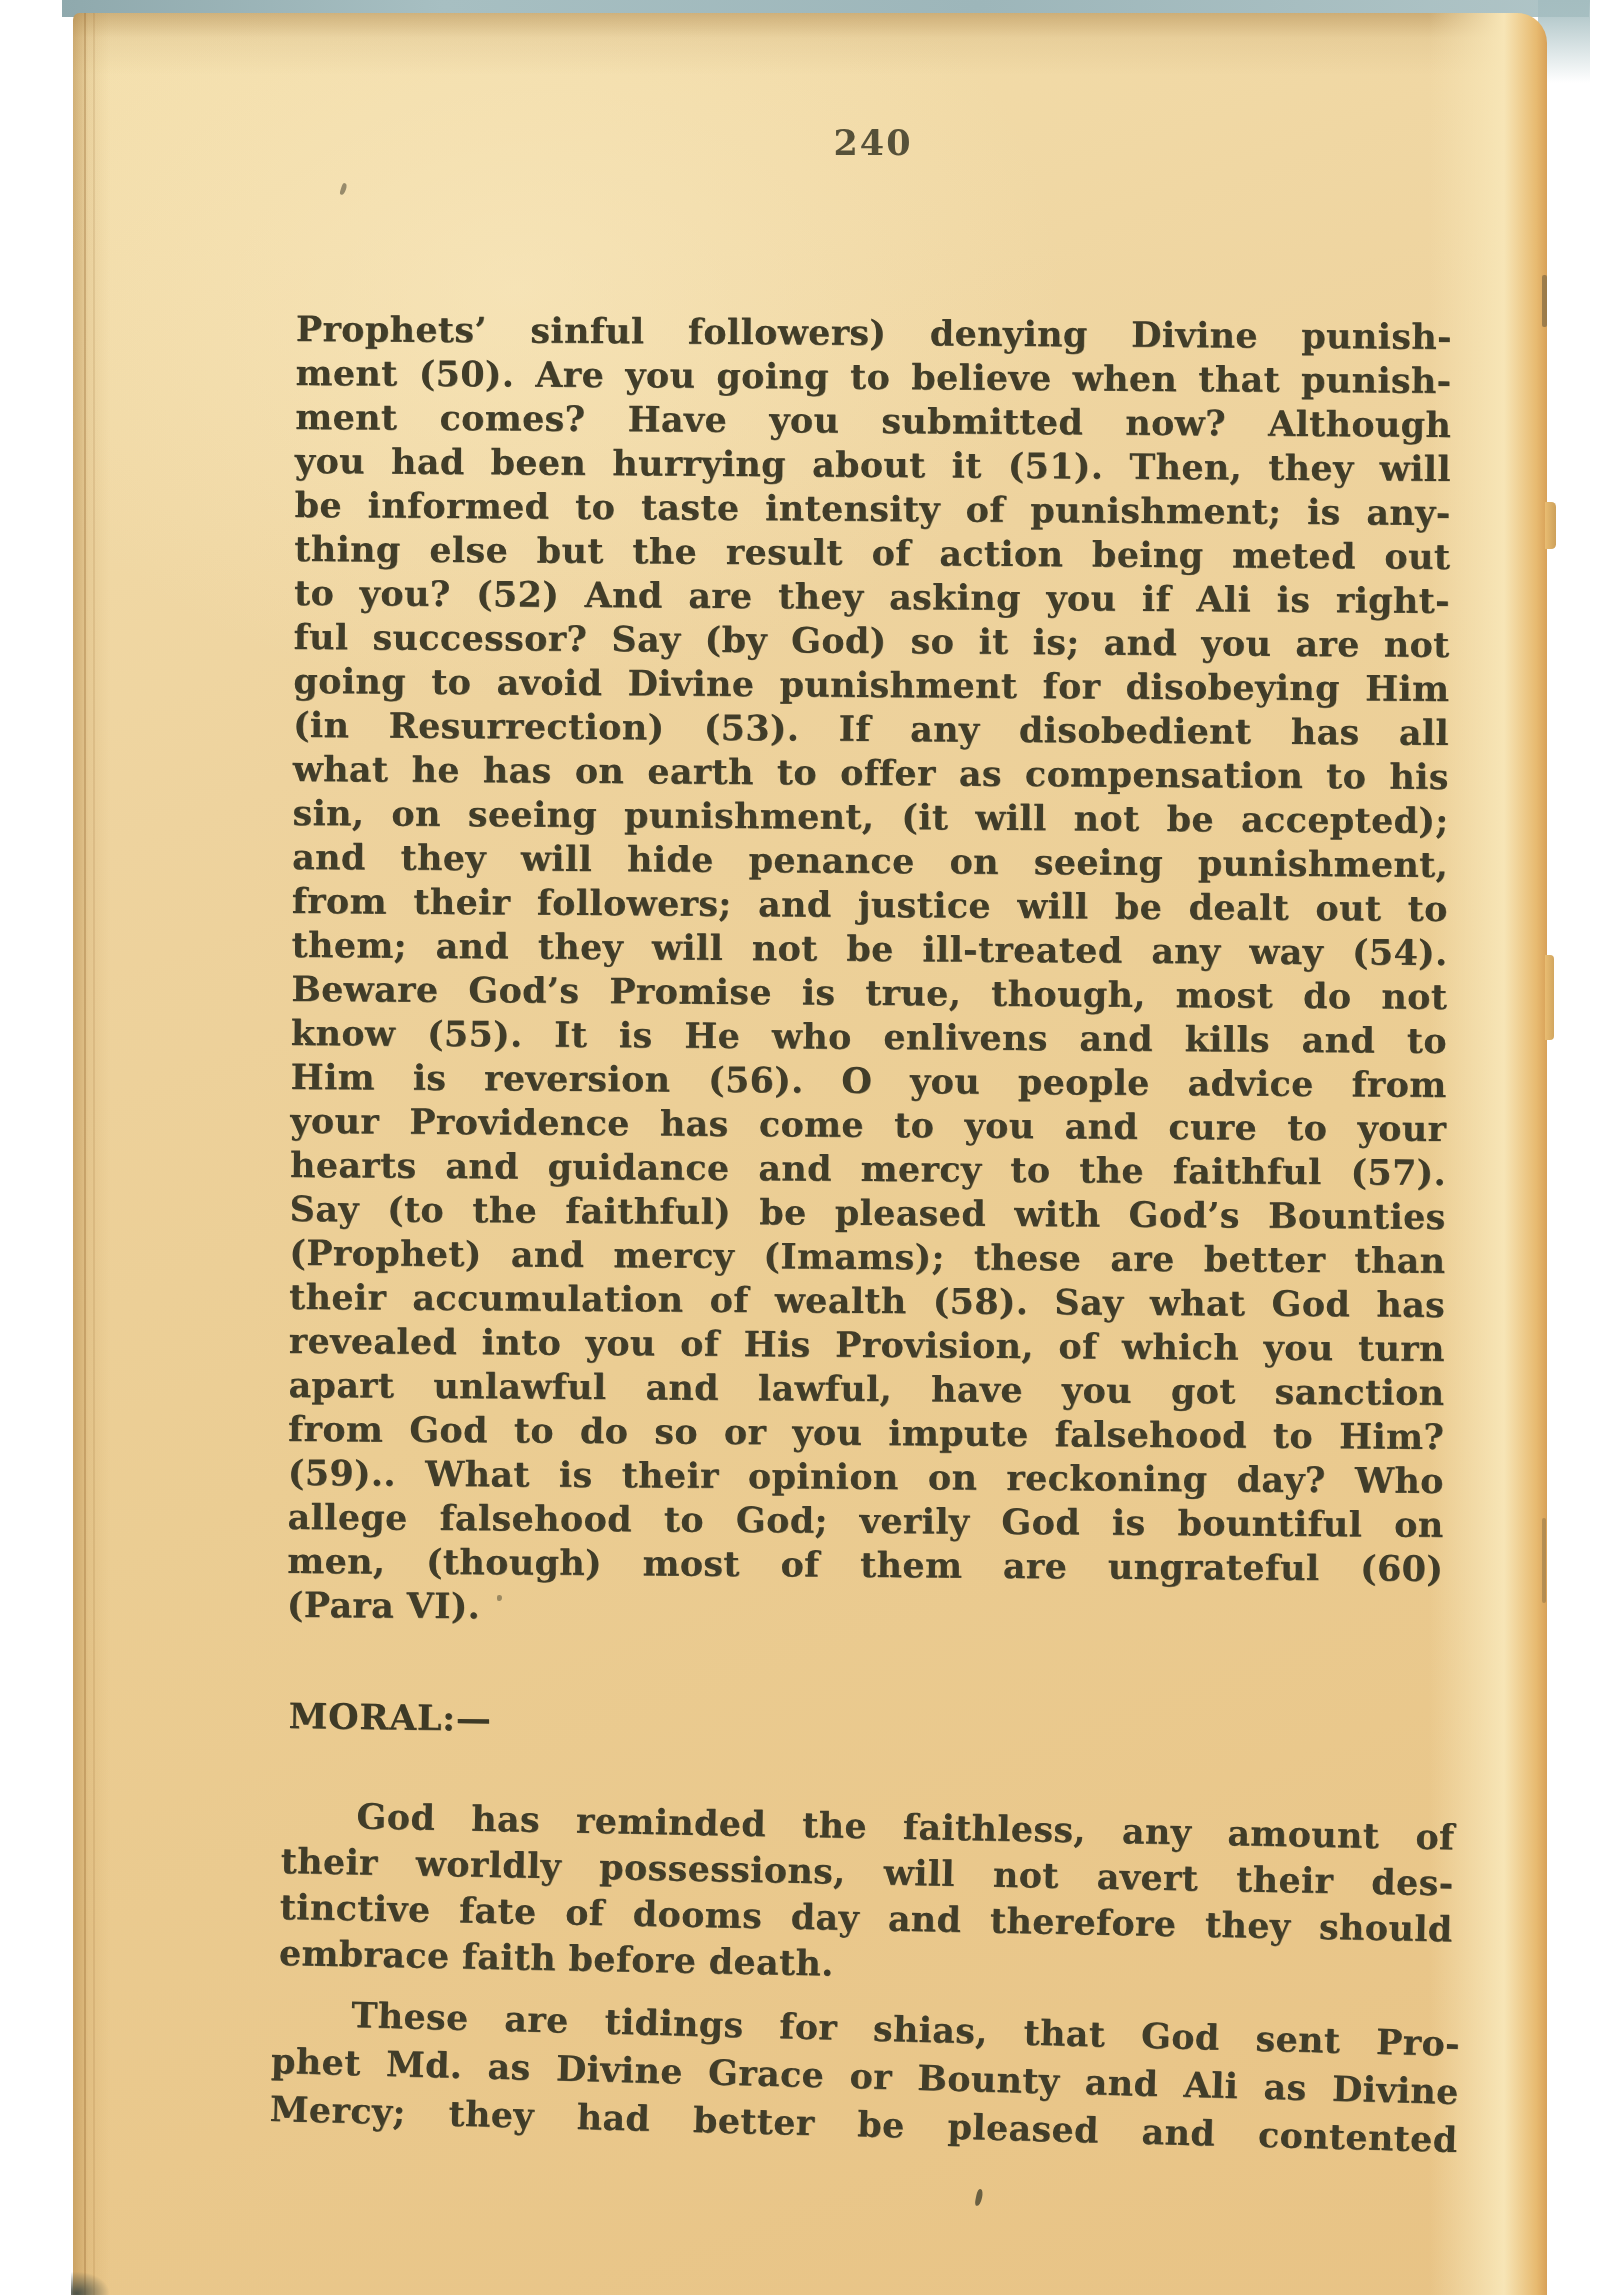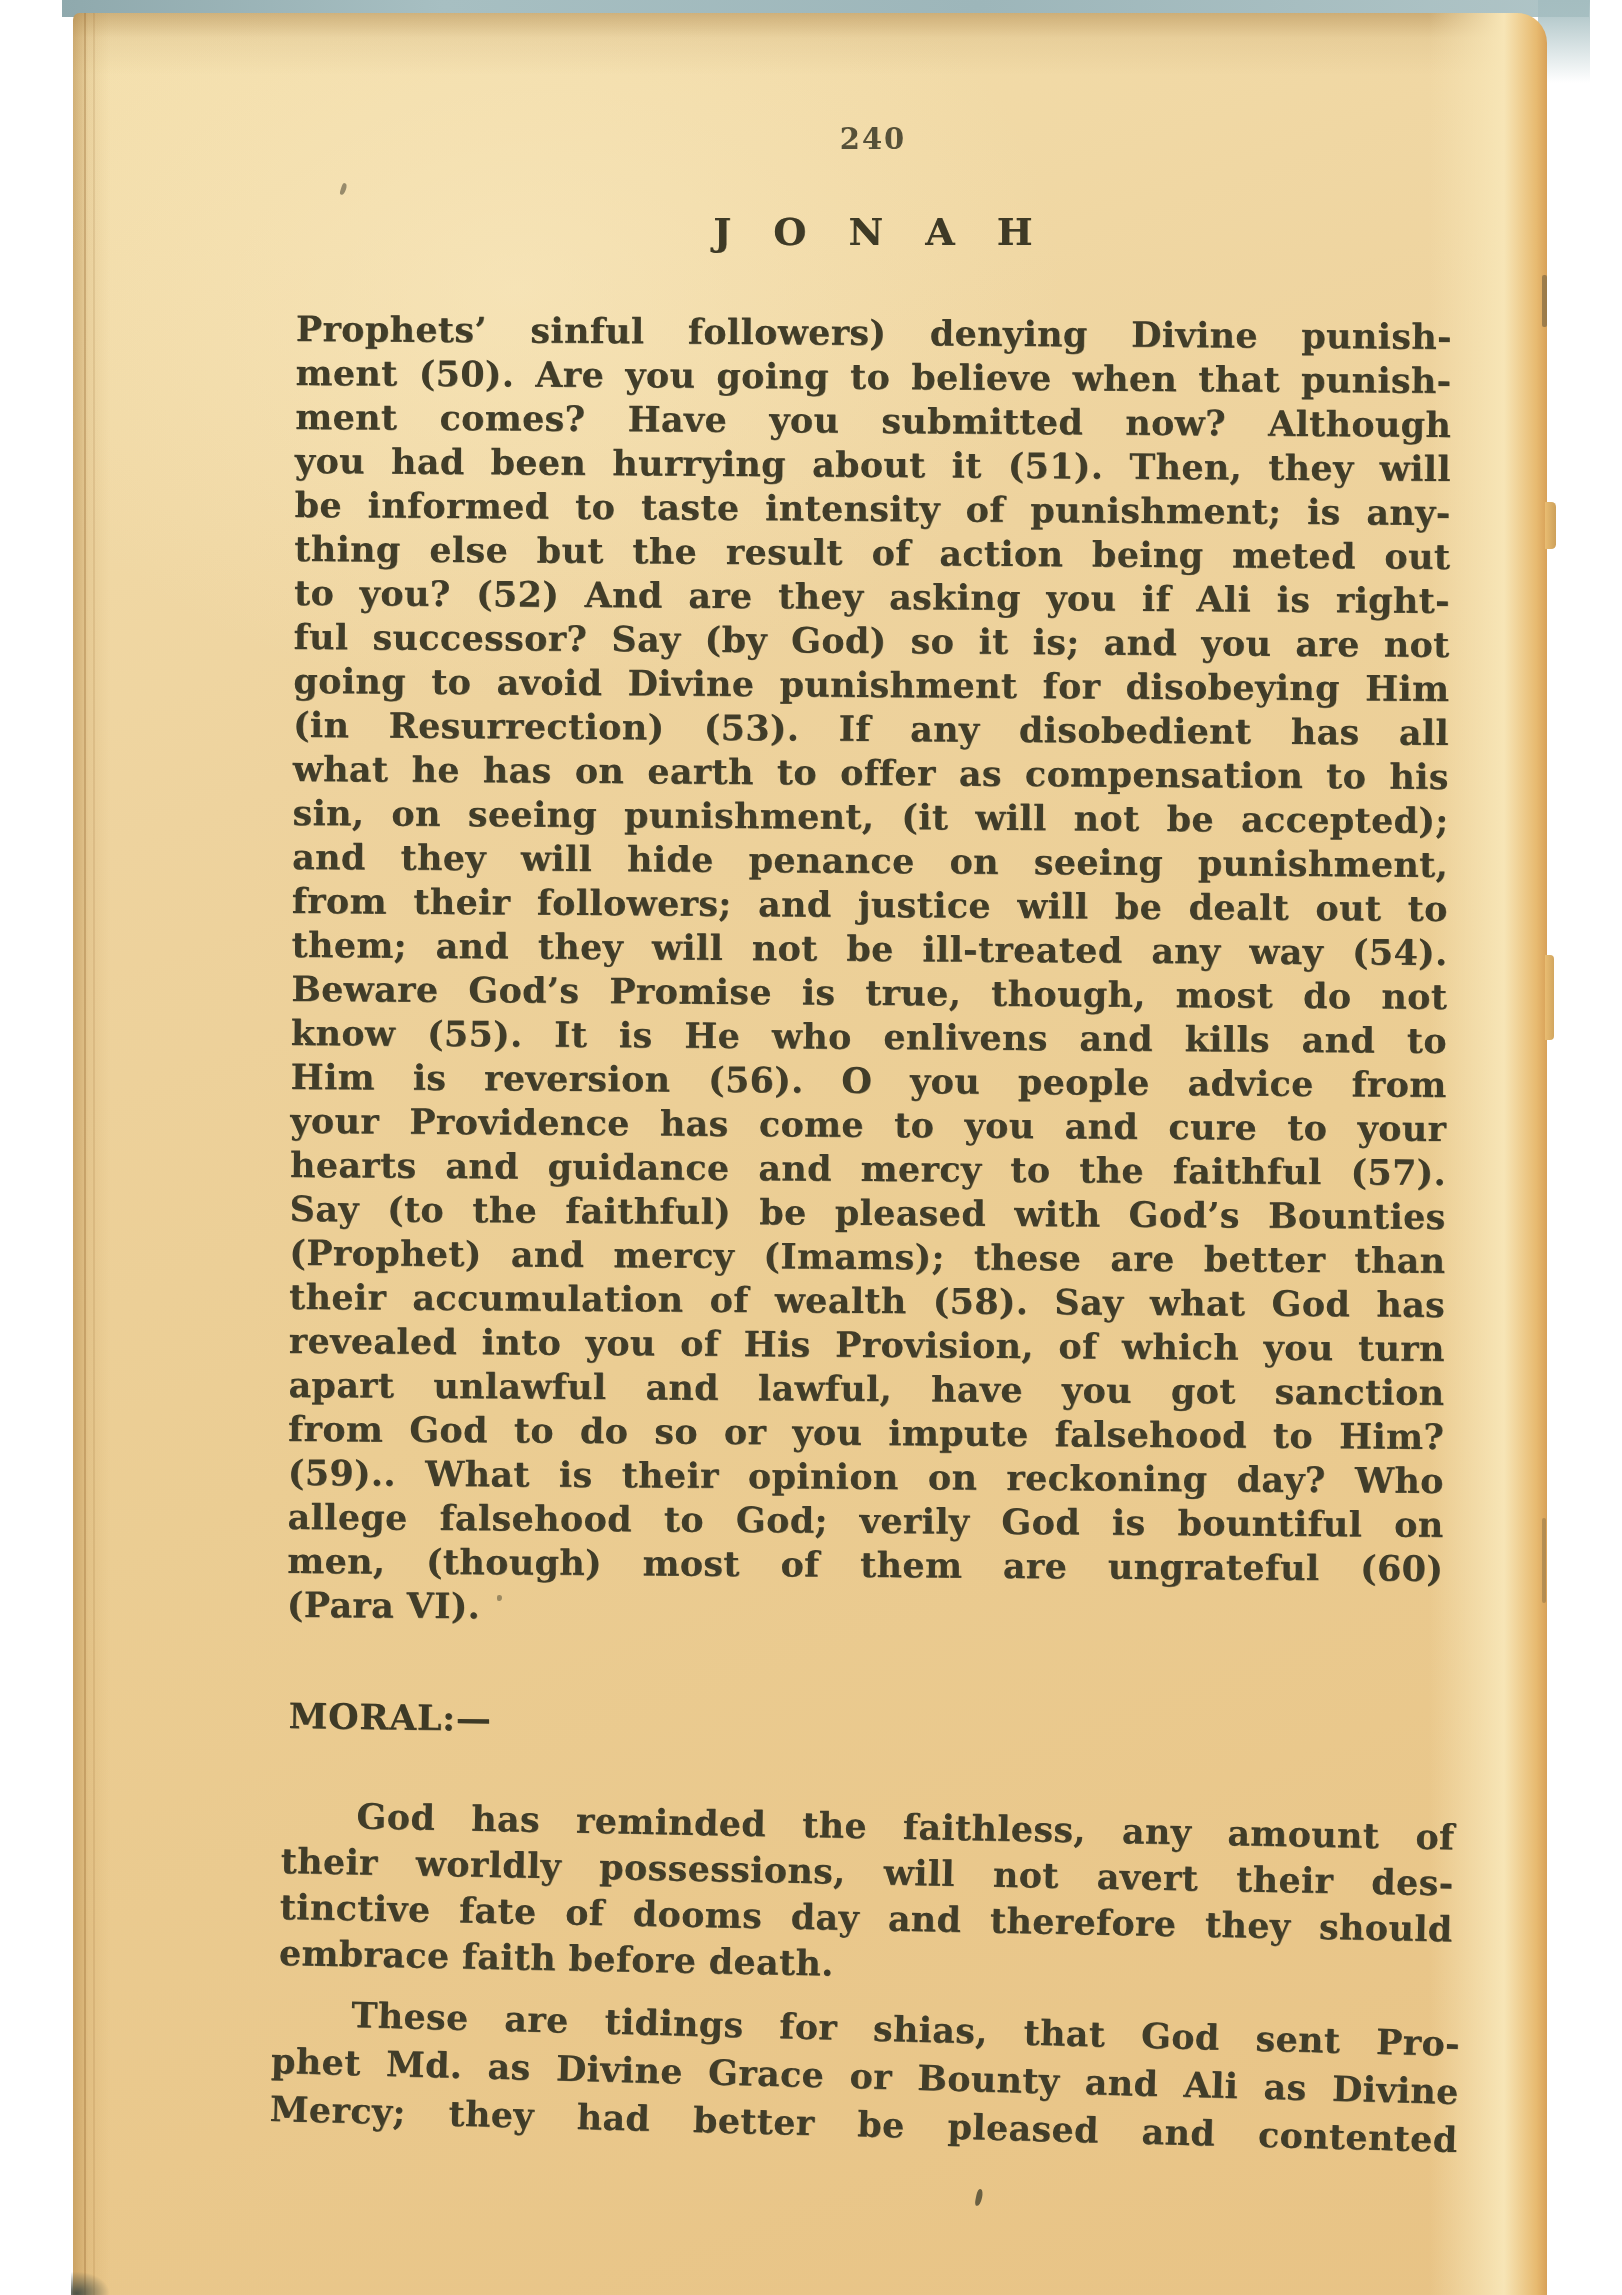--- a/index.html
+++ b/index.html
@@ -39,21 +39,21 @@
   .bl-spot{position:absolute;left:-2px;bottom:-2px;width:38px;height:25px;
         background:radial-gradient(ellipse at 15% 85%, #4e5448 0%, rgba(78,84,72,0) 72%);}
   .speck{position:absolute;background:#4a4631;border-radius:45% 55% 60% 40%;opacity:.8;}
   .speck.s1{left:903px;top:2176px;width:5.9px;height:17px;transform:rotate(12deg);}
   .speck.s2{left:268px;top:170px;width:4.6px;height:11.8px;transform:rotate(18deg);opacity:.55;}
   .speck.s3{left:424px;top:1582px;width:5.2px;height:5.9px;opacity:.5;}
 
   
   .page-num{
     position:absolute;top:109px;left:222px;width:1156px;text-align:center;
-    font-size:29px;font-weight:700;color:#565139;letter-spacing:2px;
+    font-size:35px;font-weight:700;color:#565139;letter-spacing:2px;
   }
   .title{
     position:absolute;top:196px;left:222px;width:1156px;text-align:center;
     font-size:38px;font-weight:700;color:#3e3a26;letter-spacing:14.4px;text-indent:14.4px;
     text-shadow:0.3px 0.3px 0 rgba(62,58,38,0.5);
   }
   .para{position:absolute;color:#413d29;font-weight:700;font-size:35px;transform-origin:0 0;}
   .para .line{
     height:44px;line-height:43px;letter-spacing:0.3px;
     text-align:justify;text-align-last:justify;
@@ -79,21 +79,20 @@
 <body>
 
 <div class="top-strip"></div>
 <div class="corner-blue"></div>
 
 <div class="page">
   <div class="crease"></div>
   <div class="crease2"></div>
 
   <div class="page-num">240</div>
-  <div class="title">J O N A H</div>
 
   <div class="para" id="para1">
       <div class="line">Prophets’ sinful followers) denying Divine punish-</div>
       <div class="line">ment (50). Are you going to believe when that punish-</div>
       <div class="line">ment comes? Have you submitted now? Although</div>
       <div class="line">you had been hurrying about it (51). Then, they will</div>
       <div class="line">be informed to taste intensity of punishment; is any-</div>
       <div class="line">thing else but the result of action being meted out</div>
       <div class="line">to you? (52) And are they asking you if Ali is right-</div>
       <div class="line">ful successor? Say (by God) so it is; and you are not</div>

